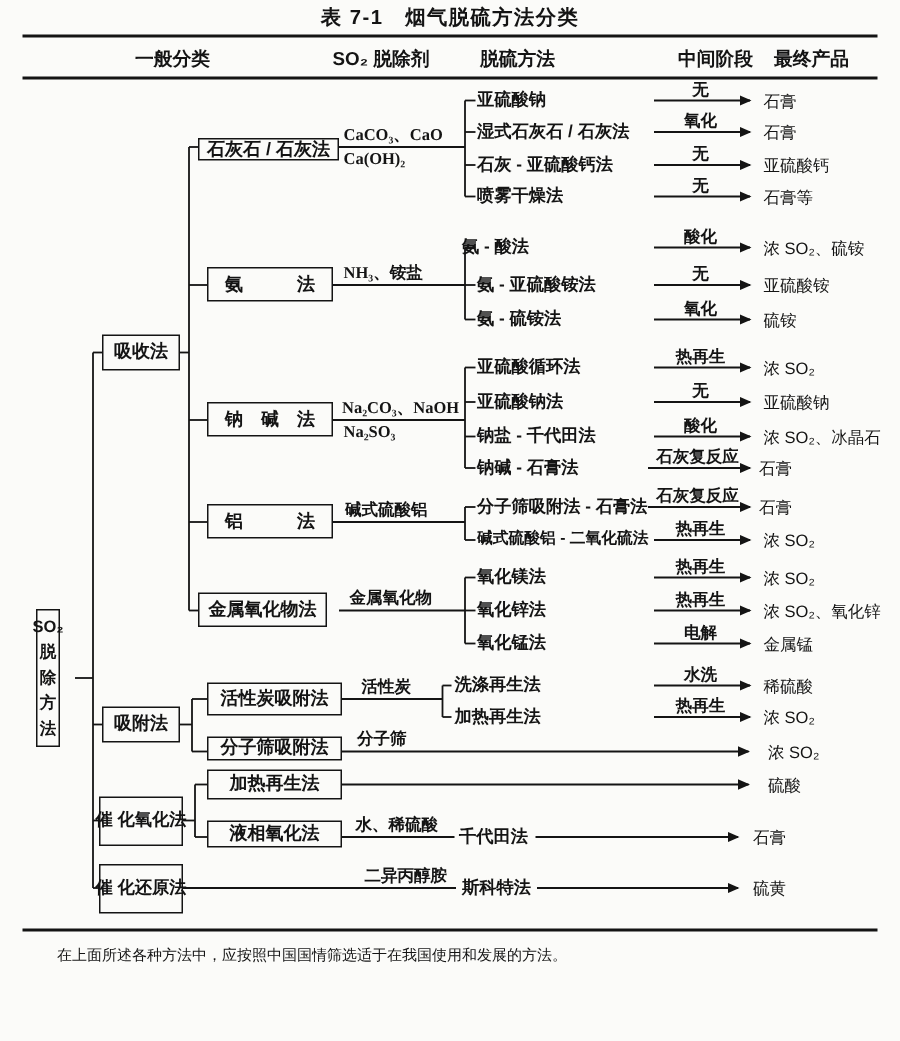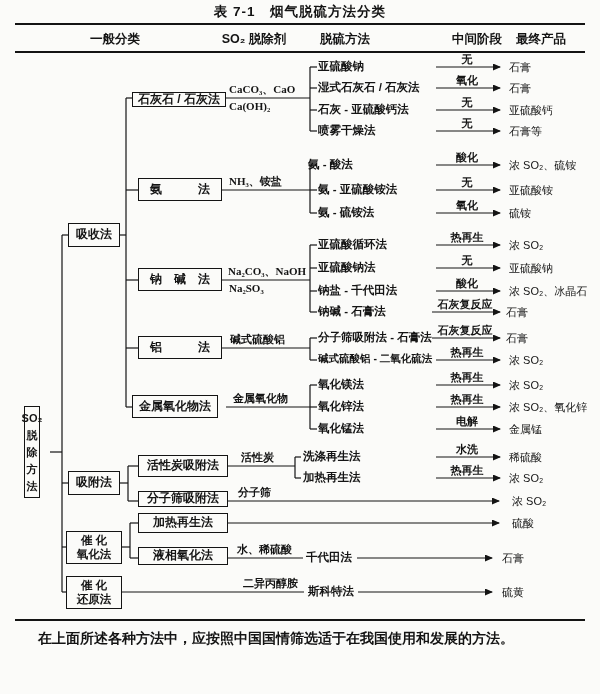--- a/index.html
+++ b/index.html
@@ -3,30 +3,30 @@
 <meta charset="utf-8">
 <style>
   *{margin:0;padding:0;box-sizing:border-box}
   html,body{width:600px;height:694px}
   body{position:relative;background:#fbfbf9;color:#141414;font-family:"Liberation Sans",sans-serif;overflow:hidden}
   svg.wires{position:absolute;left:0;top:0;z-index:0}
   .title{position:absolute;left:0;top:3px;width:600px;text-align:center;font-size:13.5px;font-weight:700;letter-spacing:1px}
   .rule{position:absolute;background:#141414;z-index:1}
   .hdr{position:absolute;font-size:12.5px;font-weight:700;text-align:center;white-space:nowrap;z-index:1}
   .box{position:absolute;border:1.4px solid #141414;display:flex;align-items:center;justify-content:center;font-size:12px;font-weight:700;text-align:center;line-height:1.15;z-index:1;white-space:pre}
-  .box2{flex-direction:column;font-size:11.5px}
+  .box2{flex-direction:row;font-size:11.5px}
   .rootbox{flex-direction:column;font-size:11px;line-height:17px;font-weight:700}
   .lbl{position:absolute;white-space:nowrap;z-index:1}
   .meth{font-size:11.5px;font-weight:600}
   .stage{font-size:11px;font-weight:600;text-align:center}
   .prod{font-size:11px;font-weight:400}
   .rg{font-size:11px;font-weight:600}
   .chem{font-size:11px;font-family:"Liberation Serif",serif;font-weight:600}
   .inm{font-size:11.5px;font-weight:600}
-  .note{position:absolute;left:38px;top:630px;font-size:14px;font-weight:700;z-index:1}
+  .note{position:absolute;left:38px;top:630px;font-size:10px;font-weight:400;z-index:1}
 </style>
 </head>
 <body>
 
 <svg class="wires" width="600" height="694" viewBox="0 0 600 694">
   <defs>
     <marker id="arr" markerWidth="8" markerHeight="7" refX="7" refY="3.5" orient="auto" markerUnits="userSpaceOnUse">
       <path d="M0,0 L8,3.5 L0,7 Z" fill="#141414"></path>
     </marker>
   </defs>

